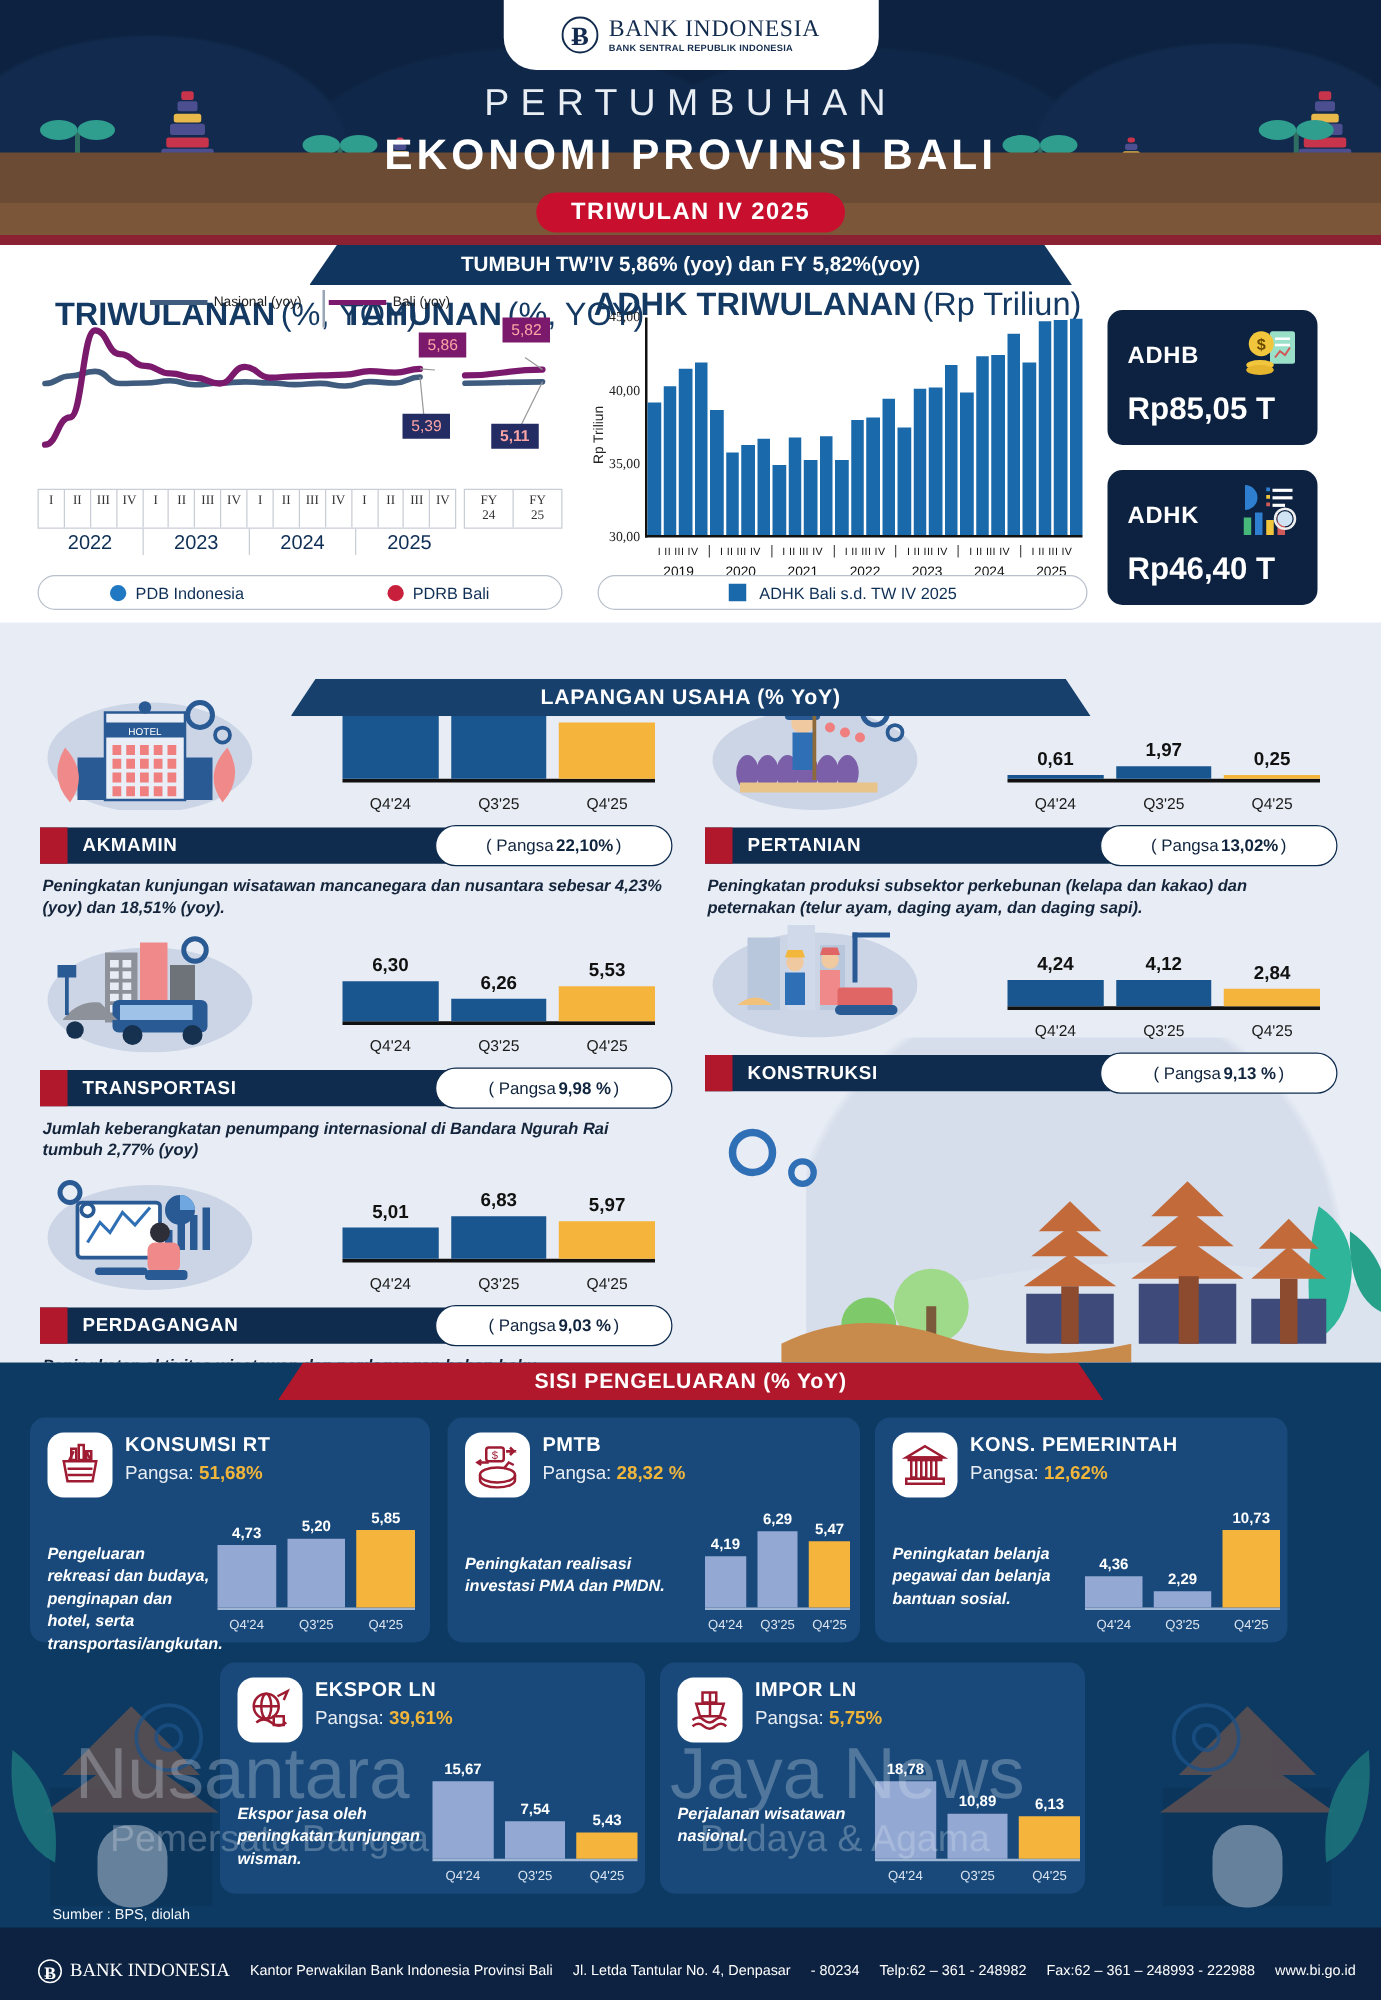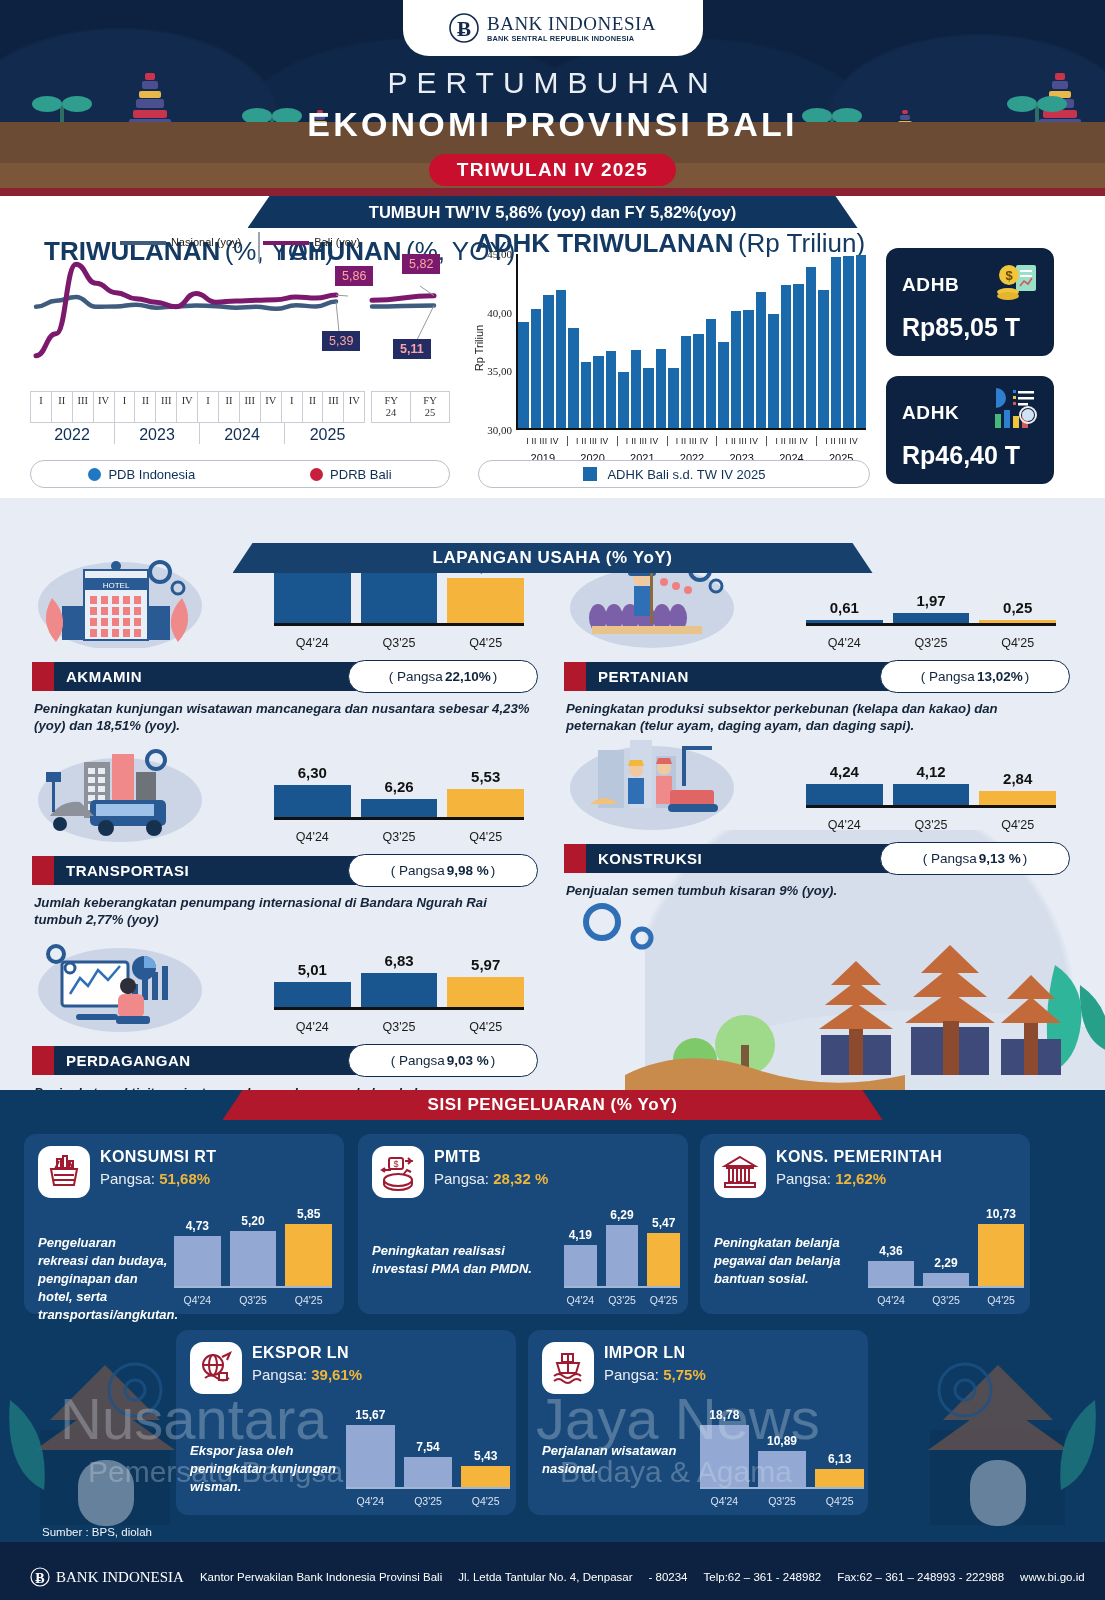--- a/index.html
+++ b/index.html
@@ -640,21 +640,20 @@
       </div>
       <div class="cardbar" style="top:128px">
         <div class="red"></div>
         <div class="nm">KONSTRUKSI</div>
         <div class="pangsa">
           <span>( Pangsa </span>
             <b>9,13 %</b>
             <span> )</span>
         </div>
       </div>
-      <div class="note" style="top:166px">Penjualan semen tumbuh kisaran 9% (yoy).</div>
     </div>
       <div class="card" style="left: 18px; top: 420px; height: 172px;">
       <div class="illus"><svg width="170" height="100">
             <ellipse cx="88" cy="58" rx="82" ry="42" fill="#ccd5e6"></ellipse>
       <rect x="30" y="30" width="66" height="44" rx="3" fill="#fff" stroke="#2a5a93" stroke-width="3"></rect>
       <polyline points="38,62 48,46 56,54 66,38 76,48 88,34" fill="none" stroke="#2f6fb5" stroke-width="2.5"></polyline>
       <rect x="44" y="82" width="42" height="6" rx="3" fill="#2a5a93"></rect>
       <circle cx="112" cy="36" r="12" fill="#2a5a93"></circle>
             <path d="M112 36 L112 24 A12 12 0 0 1 124 36Z" fill="#6fa8e0"></path>
       <g fill="#2a5a93">
@@ -927,21 +926,21 @@
       </div>
       <div class="sp-note" style="left:14px;top:112px;width:160px">Perjalanan wisatawan nasional.</div>
       <div class="spbars" style="left:172px;right:8px;top:68px;bottom:6px;width:164px">
         <div class="spbar-row">
             <div class="spb" style="height:62.009433962264154px">
                <span class="spb-val">18,78</span>
             </div>
             <div class="spb" style="height:35.95754716981132px">
                <span class="spb-val">10,89</span>
             </div>
-            <div class="spb amber" style="height:18px">
+            <div class="spb amber" style="height:34px">
                <span class="spb-val">6,13</span>
             </div>
           </div>
         <div class="spb-lbls">
             <span>Q4'24</span>
             <span>Q3'25</span>
             <span>Q4'25</span>
           </div>
       </div>
       </div>

